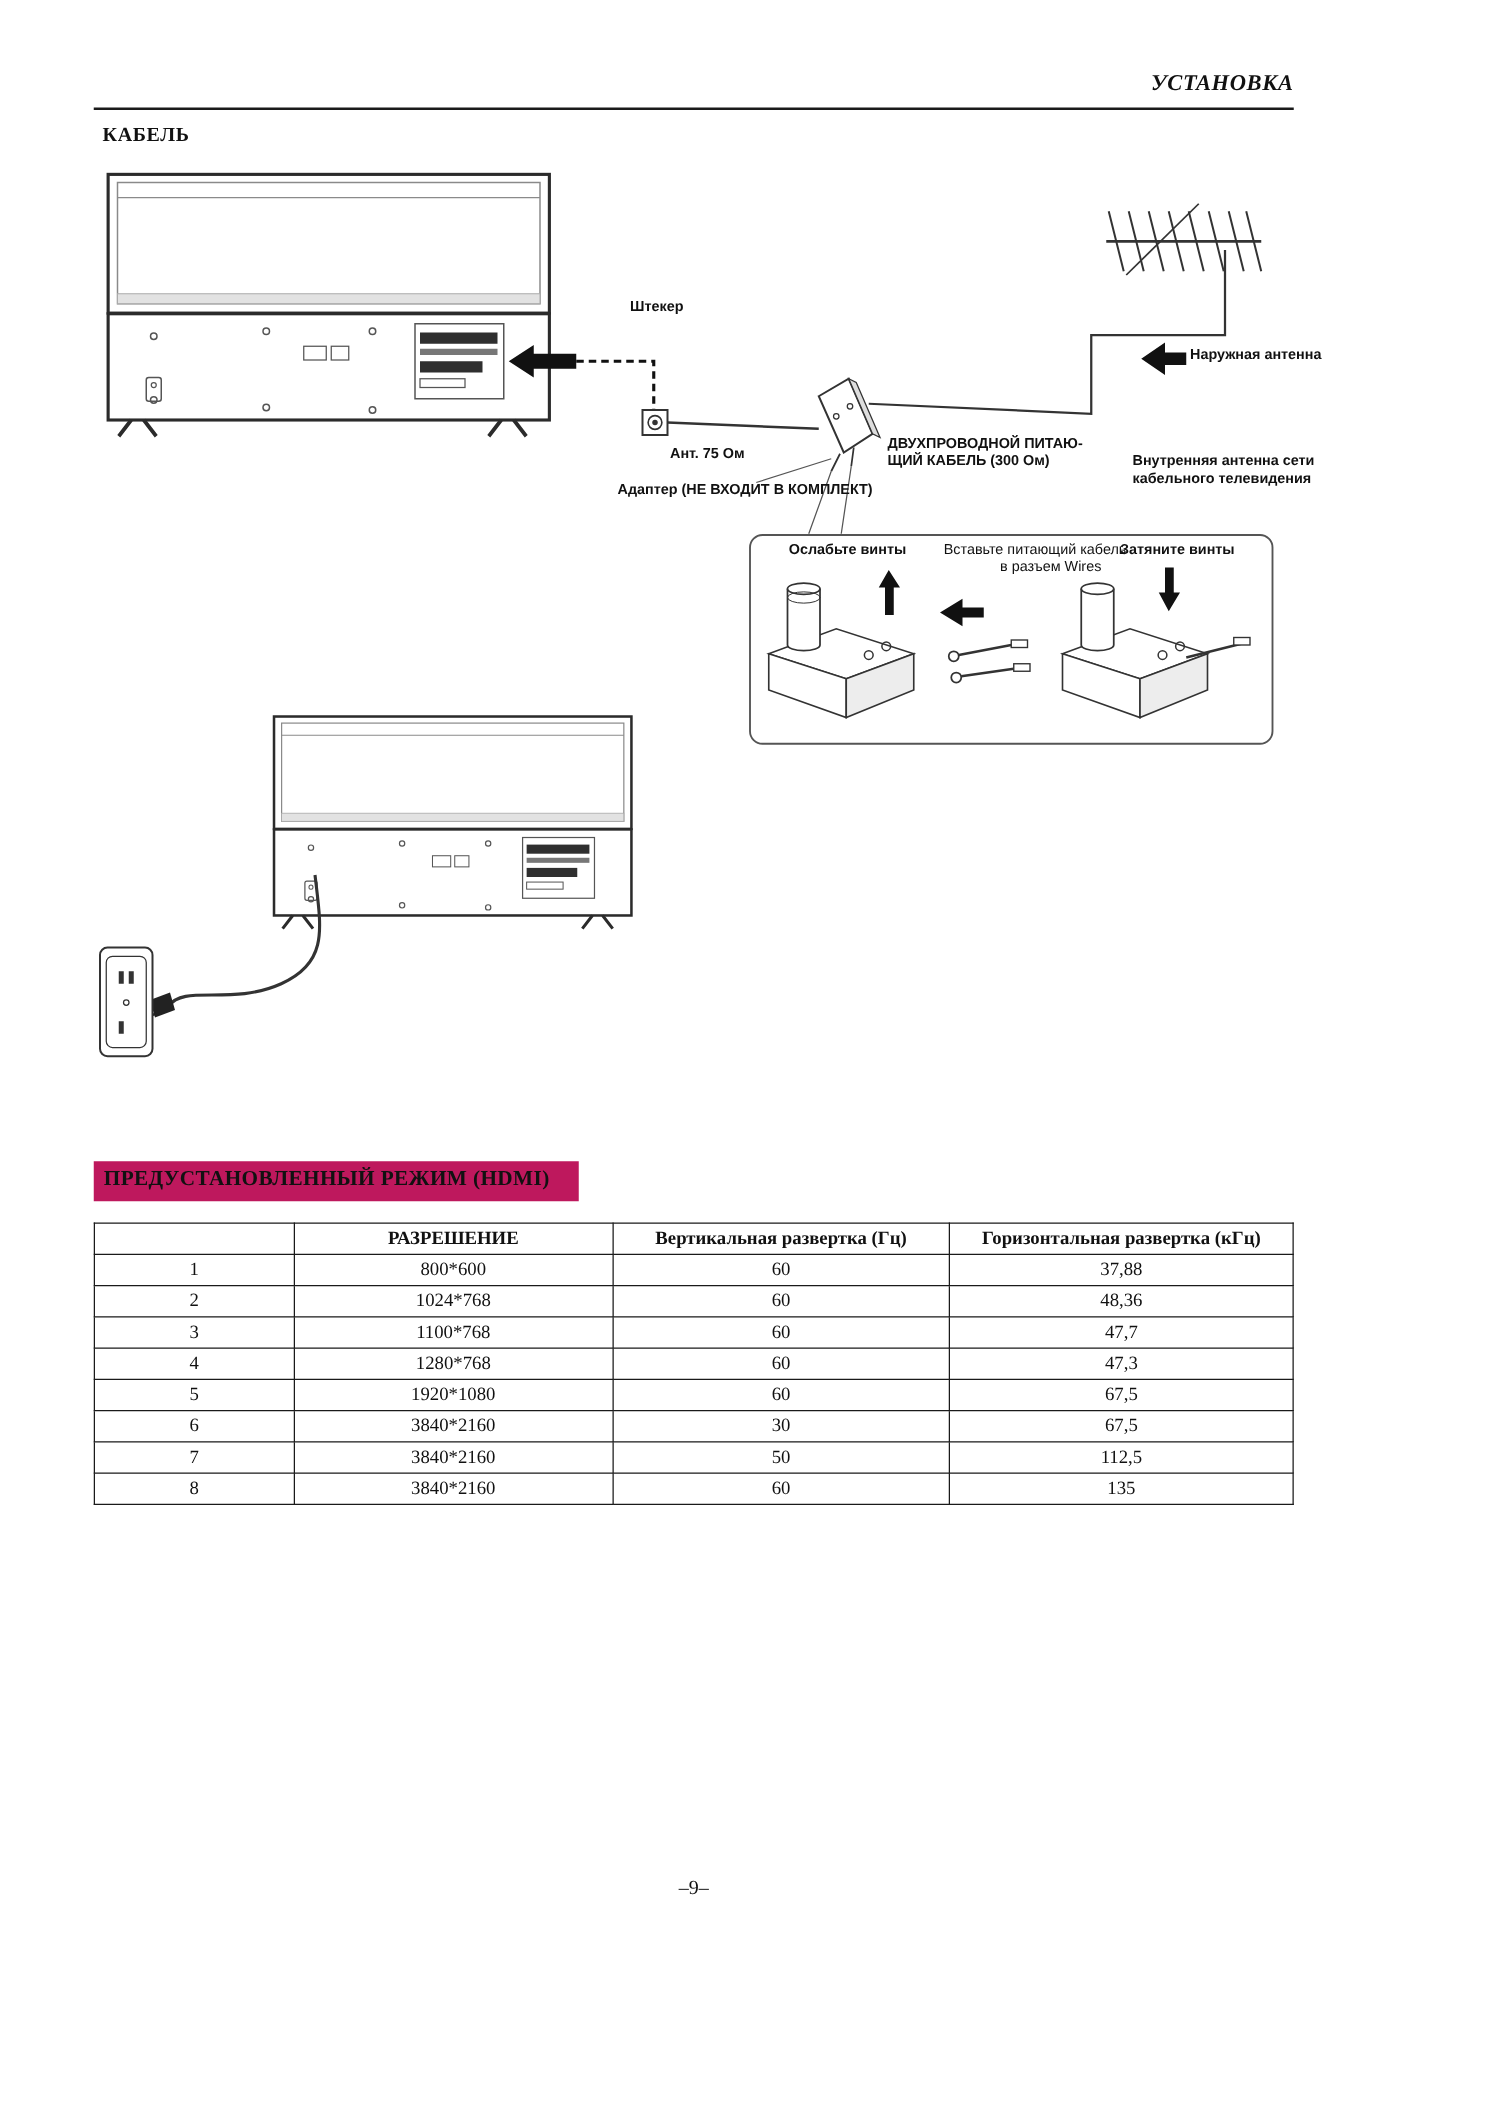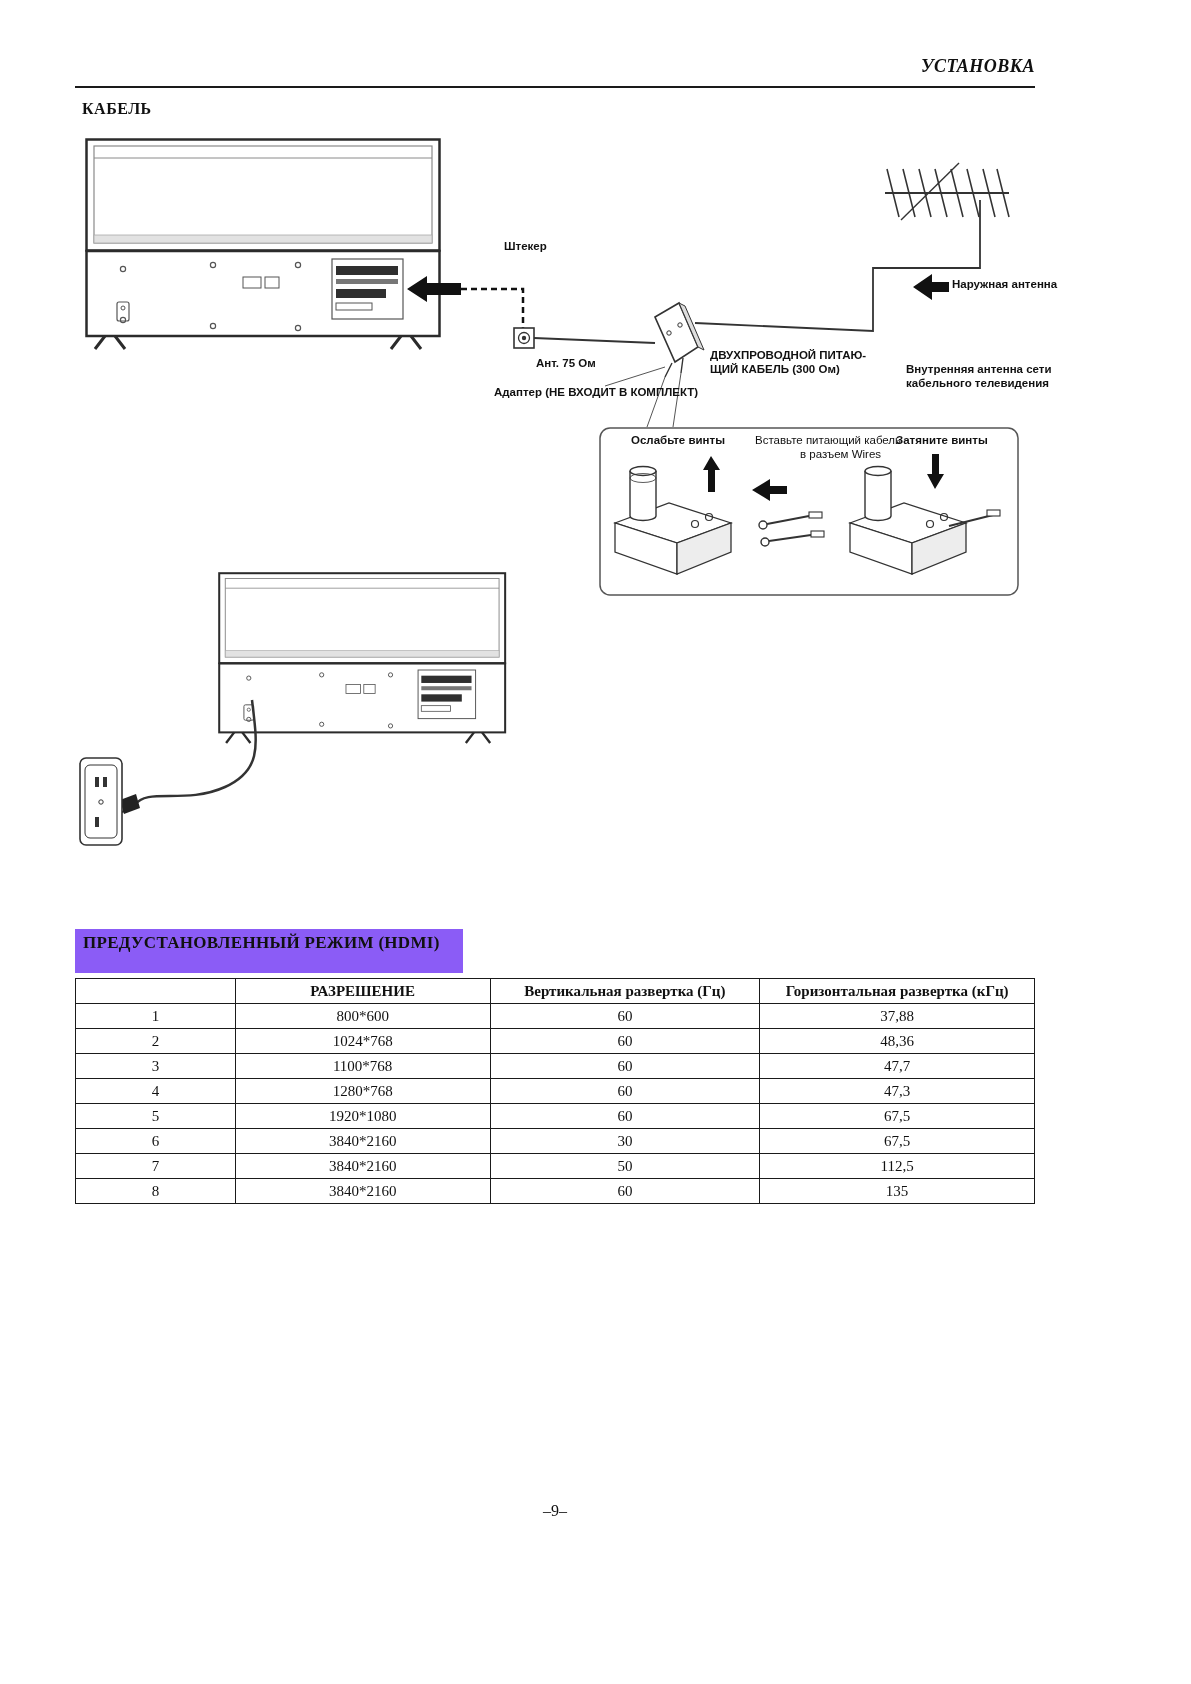--- a/index.html
+++ b/index.html
@@ -24,21 +24,21 @@
     position:absolute; font-family:"Liberation Sans", sans-serif;
     font-weight:bold; font-size:11.5px; line-height:1.25; color:#111; white-space:nowrap;
   }
   .lbl-reg { font-weight:normal;padding-left:42px; }
   .note {
     position:absolute; left:110px; top:436px;
     font-size:17.5px; line-height:23px; font-family:"Liberation Serif", serif;
   }
   .preset-bar {
     position:absolute; left:75px; top:929px; min-width:388px;
-    background:#8b5cf6; padding:4px 14px 20px 8px;
+    background:#be185d; padding:4px 14px 8px 8px;
     font:bold 17px "Liberation Serif", serif; letter-spacing:.3px;
   }
   .preset-table {
     position:absolute; left:75px; top:978px; width:960px;
     border-collapse:collapse; font-size:15px; font-family:"Liberation Serif", serif;
   }
   .preset-table th, .preset-table td {
     border:1.3px solid #1a1a1a; text-align:center; height:25px; padding:1px 4px;
   }
   .preset-table th { font-weight:bold; }

